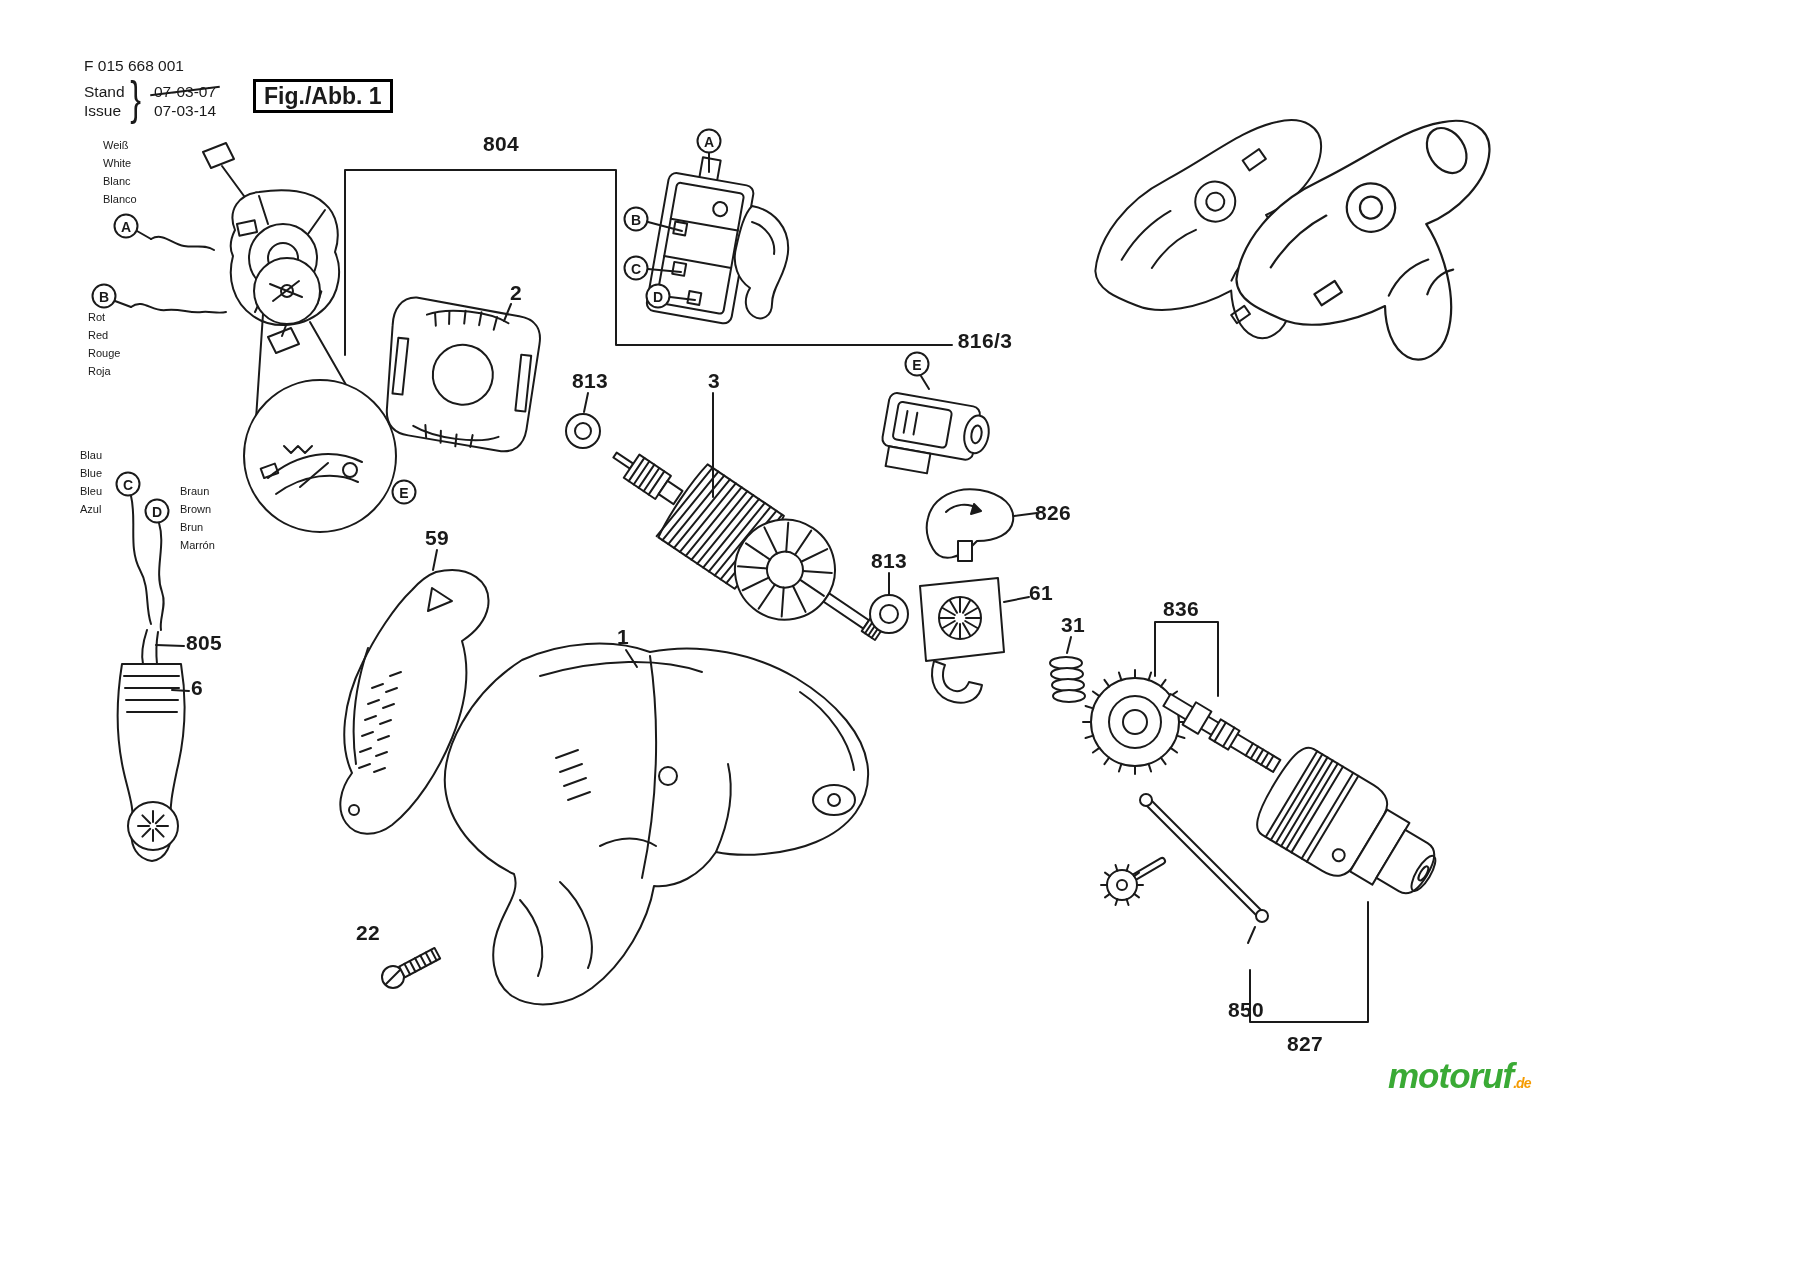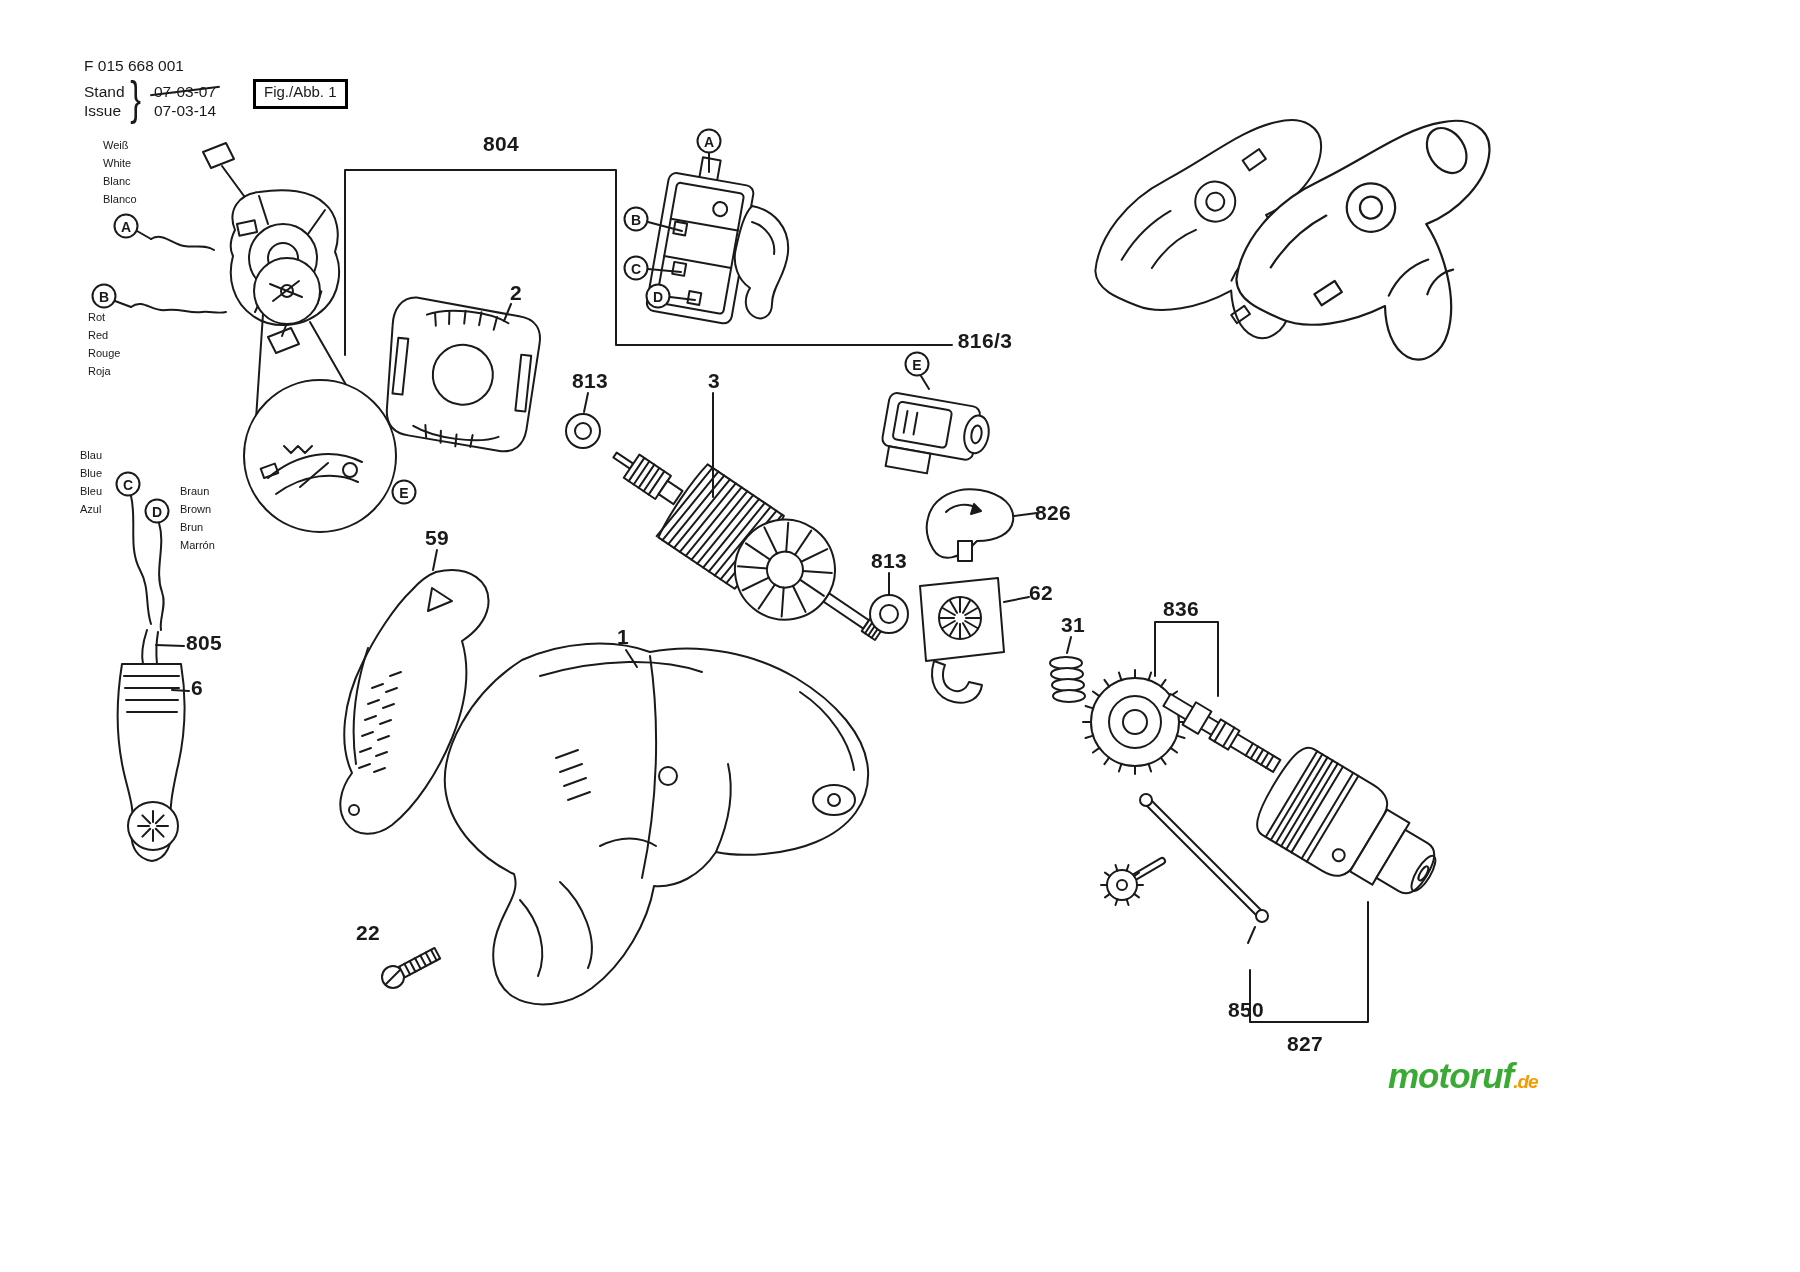--- a/index.html
+++ b/index.html
@@ -13,24 +13,24 @@
       transform:translate(-50%,-50%);background:#fff;line-height:1}
   .wl{position:absolute;font-size:11px;line-height:18px}
   .doc{position:absolute;left:84px;top:56px;font-size:15.5px;line-height:19px}
   .rev{position:relative;margin-top:7px;width:160px}
   .rev-row{display:flex}
   .rev-label{width:46px}
   .rev-val{margin-left:24px}
   .brace{position:absolute;left:44px;top:-8px;font-size:46px;font-weight:300;transform:scaleX(.7);line-height:48px}
   .strike{position:relative}
   .strike::after{content:"";position:absolute;left:-4px;right:-4px;top:8px;border-top:2px solid #1a1a1a;transform:rotate(-7deg)}
-  .figbox{position:absolute;left:253px;top:79px;border:3px solid #000;padding:1px 8px 6px;font-size:15px;font-weight:400;background:#fff}
+  .figbox{position:absolute;left:253px;top:79px;border:3px solid #000;padding:1px 8px 0;font-size:23px;font-weight:700;background:#fff}
   .footer{position:absolute;left:75px;top:996px;font-size:15px;line-height:20px}
   .brand{position:absolute;left:1388px;top:1056px;font-size:35px;font-weight:700;font-style:italic;color:#3aaa35;letter-spacing:-1px}
-  .brand .tld{font-size:19px;color:#f59b00;}
+  .brand .tld{font-size:14px;color:#f59b00;}
 </style>
 </head>
 <body>
 
 <div class="stage">
 
   <svg class="art" width="1800" height="1272" viewBox="0 0 1800 1272">
     <g stroke="#1a1a1a" stroke-width="2" fill="none" stroke-linecap="round" stroke-linejoin="round">
 
       <g transform="translate(1066,250) rotate(-35)">
@@ -444,21 +444,21 @@
   <div class="co" style="left:917px;top:364px">E</div>
   <div class="co" style="left:404px;top:492px">E</div>
 
   <div class="pn" style="left:501px;top:132px">804</div>
   <div class="pn" style="left:516px;top:281px">2</div>
   <div class="pn" style="left:590px;top:369px">813</div>
   <div class="pn" style="left:714px;top:369px">3</div>
   <div class="pn" style="left:985px;top:329px">816/3</div>
   <div class="pn" style="left:1053px;top:501px">826</div>
   <div class="pn" style="left:889px;top:549px">813</div>
-  <div class="pn" style="left:1041px;top:581px">62</div>
+  <div class="pn" style="left:1041px;top:581px">61</div>
   <div class="pn" style="left:1073px;top:613px">31</div>
   <div class="pn" style="left:1181px;top:597px">836</div>
   <div class="pn" style="left:437px;top:526px">59</div>
   <div class="pn" style="left:623px;top:625px">1</div>
   <div class="pn" style="left:368px;top:921px">22</div>
   <div class="pn" style="left:204px;top:631px">805</div>
   <div class="pn" style="left:197px;top:676px">6</div>
   <div class="pn" style="left:1246px;top:998px">850</div>
   <div class="pn" style="left:1305px;top:1032px">827</div>
 

